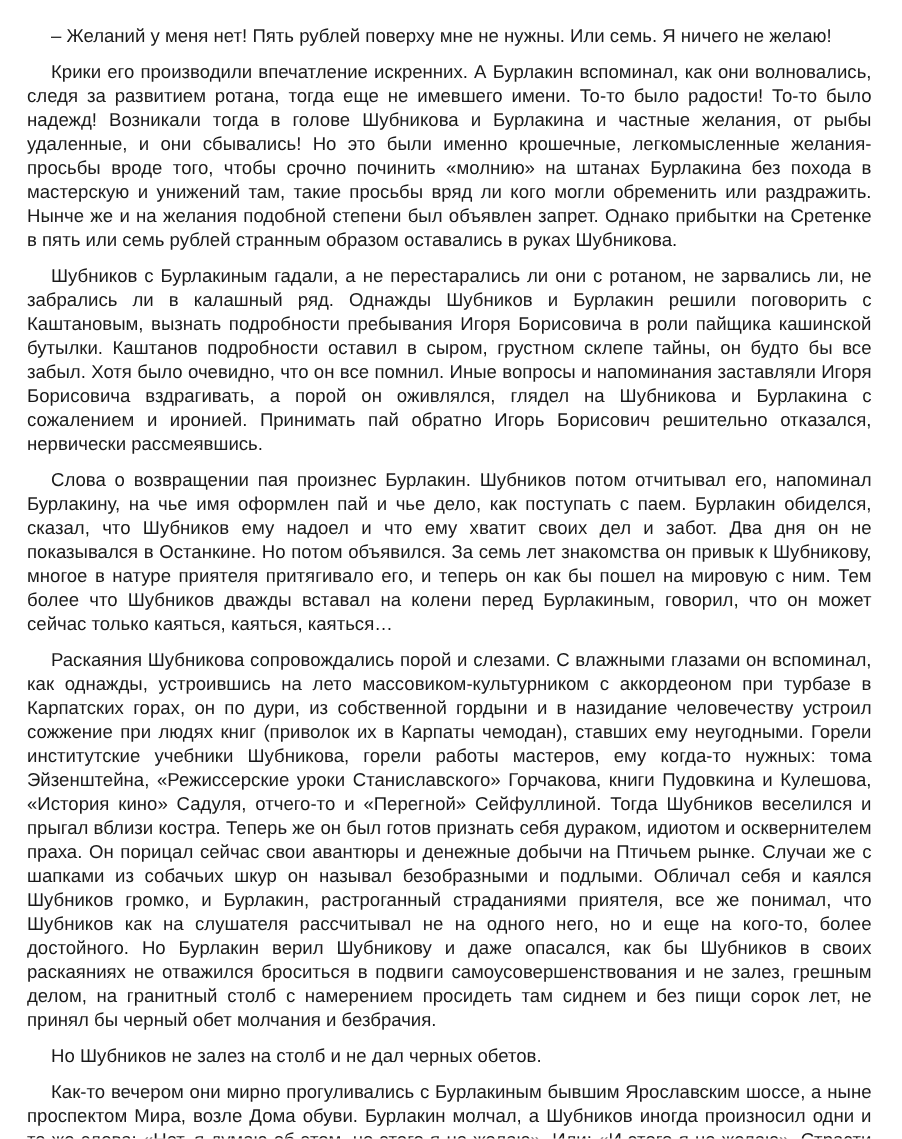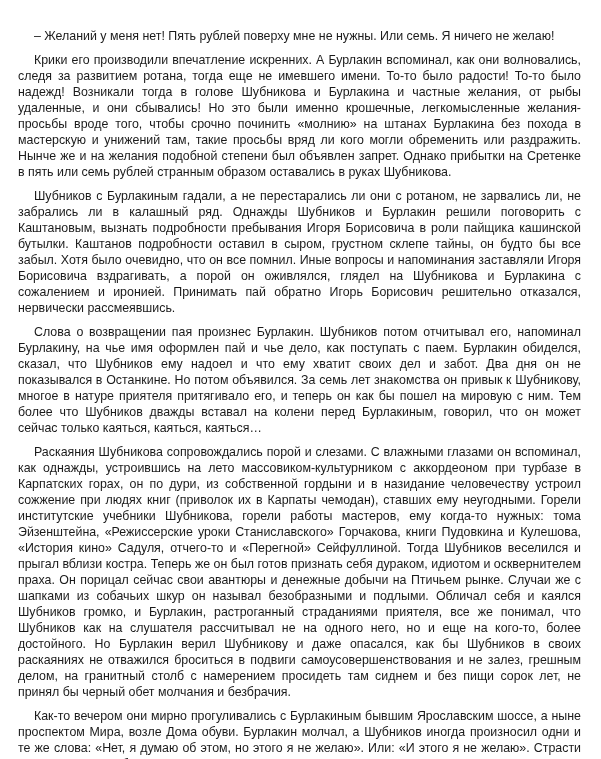--- a/index.html
+++ b/index.html
@@ -10,21 +10,21 @@
     body {
       width: 601px;
       height: 759px;
       overflow: hidden;
     }
     .page {
       position: relative;
       width: 601px;
       height: 759px;
       box-sizing: border-box;
-      padding: 28px 20px 0 18px;
+      padding: 16px 20px 0 18px;
       font-family: "Liberation Sans", sans-serif;
       font-size: 12.4px;
       line-height: 16px;
       color: #1a1a1a;
     }
     .para {
       margin: 0 0 8px 0;
       text-indent: 16px;
       text-align: justify;
     }
@@ -34,15 +34,16 @@
   </style>
 </head>
 <body>
 
 <div class="page">
   <p class="para left">– Желаний у меня нет! Пять рублей поверху мне не нужны. Или семь. Я ничего не желаю!</p>
   <p class="para">Крики его производили впечатление искренних. А Бурлакин вспоминал, как они волновались, следя за развитием ротана, тогда еще не имевшего имени. То-то было радости! То-то было надежд! Возникали тогда в голове Шубникова и Бурлакина и частные желания, от рыбы удаленные, и они сбывались! Но это были именно крошечные, легкомысленные желания-просьбы вроде того, чтобы срочно починить «молнию» на штанах Бурлакина без похода в мастерскую и унижений там, такие просьбы вряд ли кого могли обременить или раздражить. Нынче же и на желания подобной степени был объявлен запрет. Однако прибытки на Сретенке в пять или семь рублей странным образом оставались в руках Шубникова.</p>
   <p class="para">Шубников с Бурлакиным гадали, а не перестарались ли они с ротаном, не зарвались ли, не забрались ли в калашный ряд. Однажды Шубников и Бурлакин решили поговорить с Каштановым, вызнать подробности пребывания Игоря Борисовича в роли пайщика кашинской бутылки. Каштанов подробности оставил в сыром, грустном склепе тайны, он будто бы все забыл. Хотя было очевидно, что он все помнил. Иные вопросы и напоминания заставляли Игоря Борисовича вздрагивать, а порой он оживлялся, глядел на Шубникова и Бурлакина с сожалением и иронией. Принимать пай обратно Игорь Борисович решительно отказался, нервически рассмеявшись.</p>
   <p class="para">Слова о возвращении пая произнес Бурлакин. Шубников потом отчитывал его, напоминал Бурлакину, на чье имя оформлен пай и чье дело, как поступать с паем. Бурлакин обиделся, сказал, что Шубников ему надоел и что ему хватит своих дел и забот. Два дня он не показывался в Останкине. Но потом объявился. За семь лет знакомства он привык к Шубникову, многое в натуре приятеля притягивало его, и теперь он как бы пошел на мировую с ним. Тем более что Шубников дважды вставал на колени перед Бурлакиным, говорил, что он может сейчас только каяться, каяться, каяться…</p>
   <p class="para">Раскаяния Шубникова сопровождались порой и слезами. С влажными глазами он вспоминал, как однажды, устроившись на лето массовиком-культурником с аккордеоном при турбазе в Карпатских горах, он по дури, из собственной гордыни и в назидание человечеству устроил сожжение при людях книг (приволок их в Карпаты чемодан), ставших ему неугодными. Горели институтские учебники Шубникова, горели работы мастеров, ему когда-то нужных: тома Эйзенштейна, «Режиссерские уроки Станиславского» Горчакова, книги Пудовкина и Кулешова, «История кино» Садуля, отчего-то и «Перегной» Сейфуллиной. Тогда Шубников веселился и прыгал вблизи костра. Теперь же он был готов признать себя дураком, идиотом и осквернителем праха. Он порицал сейчас свои авантюры и денежные добычи на Птичьем рынке. Случаи же с шапками из собачьих шкур он называл безобразными и подлыми. Обличал себя и каялся Шубников громко, и Бурлакин, растроганный страданиями приятеля, все же понимал, что Шубников как на слушателя рассчитывал не на одного него, но и еще на кого-то, более достойного. Но Бурлакин верил Шубникову и даже опасался, как бы Шубников в своих раскаяниях не отважился броситься в подвиги самоусовершенствования и не залез, грешным делом, на гранитный столб с намерением просидеть там сиднем и без пищи сорок лет, не принял бы черный обет молчания и безбрачия.</p>
+  <p class="para left">Но Шубников не залез на столб и не дал черных обетов.</p>
   <p class="para">Как-то вечером они мирно прогуливались с Бурлакиным бывшим Ярославским шоссе, а ныне проспектом Мира, возле Дома обуви. Бурлакин молчал, а Шубников иногда произносил одни и те же слова: «Нет, я думаю об этом, но этого я не желаю». Или: «И этого я не желаю». Страсти сминали душу Шубникова.</p>
 
 </div>
 
 </body></html>

